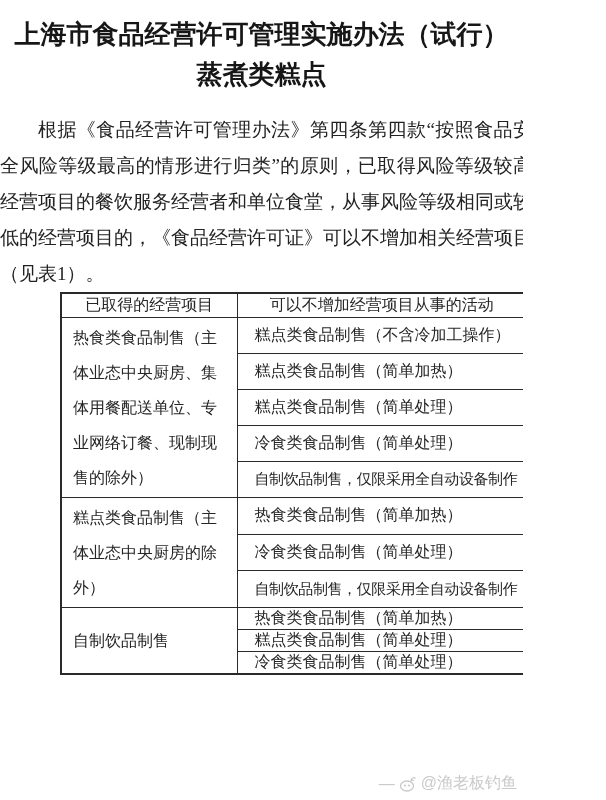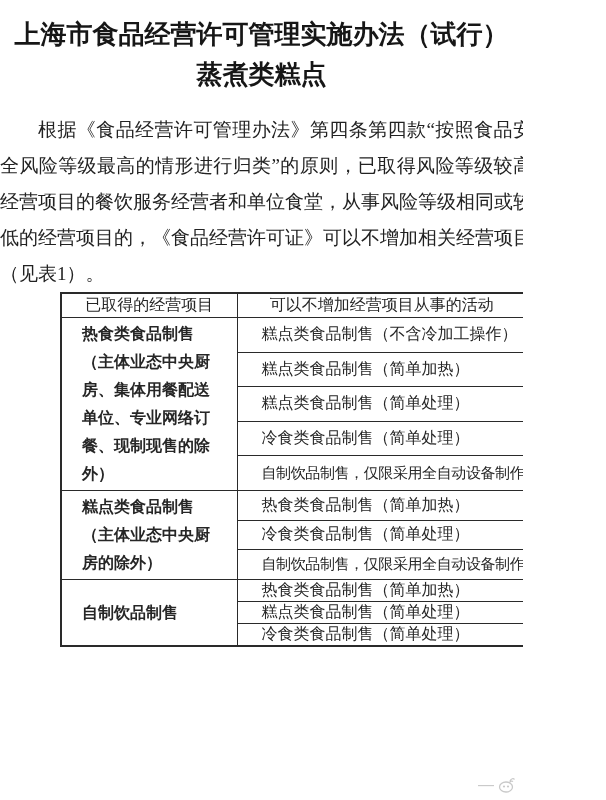--- a/index.html
+++ b/index.html
@@ -69,28 +69,27 @@
     font-weight: 400;
     font-size: 16px;
     height: 23px;
     padding: 0 0;
     text-align: center;
   }
   table.t1 td {
     border: 1px solid #2a2a2a;
     font-size: 16px;
     height: 21px;
-    padding: 0 24px;
+    padding: 0 17px;
     text-align: left;
     vertical-align: middle;
   }
   table.t1 td.item-cell {
-    line-height: 28px;
-    padding: 2px 20px;
-    font-weight: bold;
+    line-height: 35px;
+    padding: 2px 11px;
   }
   table.t1 td.act-cell {
     white-space: nowrap;
     overflow: hidden;
   }
   table.t1 td.act-cell.tight {
     font-size: 15px;
     letter-spacing: -0.4px;
   }
   .watermark {
@@ -180,15 +179,16 @@
     <span class="wm-dash">—</span>
     <span>
       <svg width="20" height="18" viewBox="0 0 20 18" fill="none" stroke="#c9c9c9" stroke-width="1.3">
         <ellipse cx="9" cy="11" rx="6.5" ry="5"></ellipse>
         <circle cx="7" cy="10.5" r="1.1" fill="#c9c9c9" stroke="none"></circle>
         <circle cx="11" cy="10.5" r="1.1" fill="#c9c9c9" stroke="none"></circle>
         <path d="M13 5 C14 2.5, 16.5 2, 17.5 3.5"></path>
         <path d="M12.5 6.5 C13.5 5, 15 4.8, 16 5.6"></path>
       </svg>
     </span>
+    <span>@渔老板钓鱼</span>
   </div>
 
 </div>
 
 </body></html>

